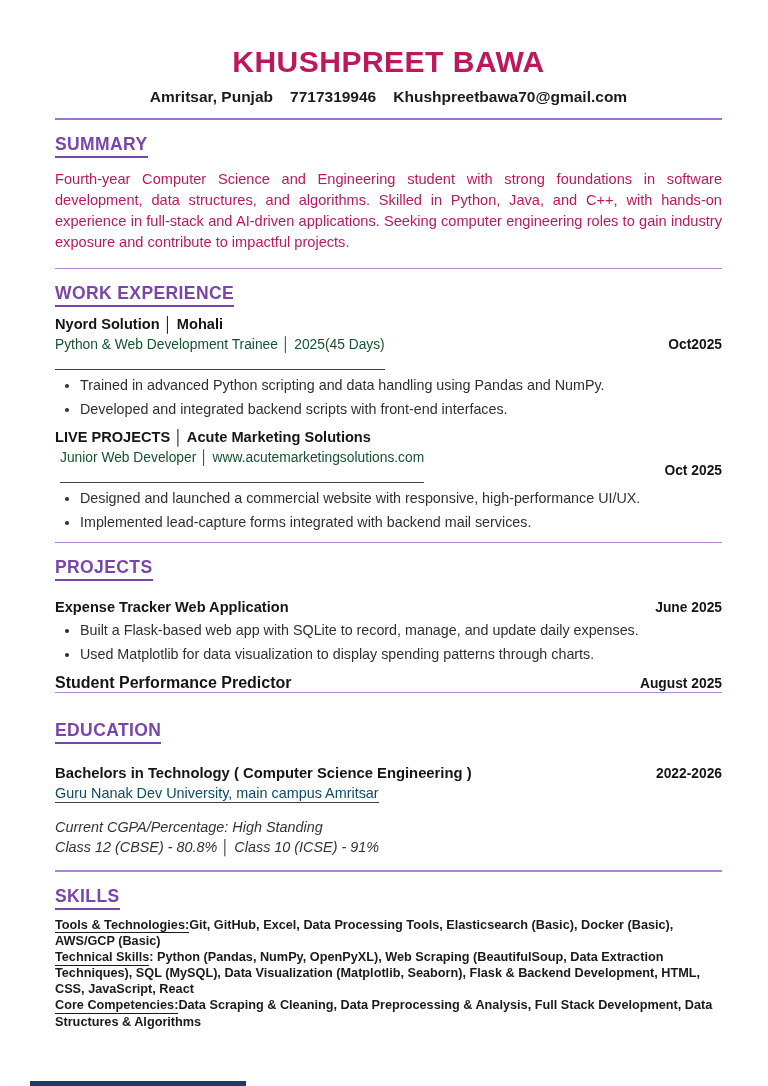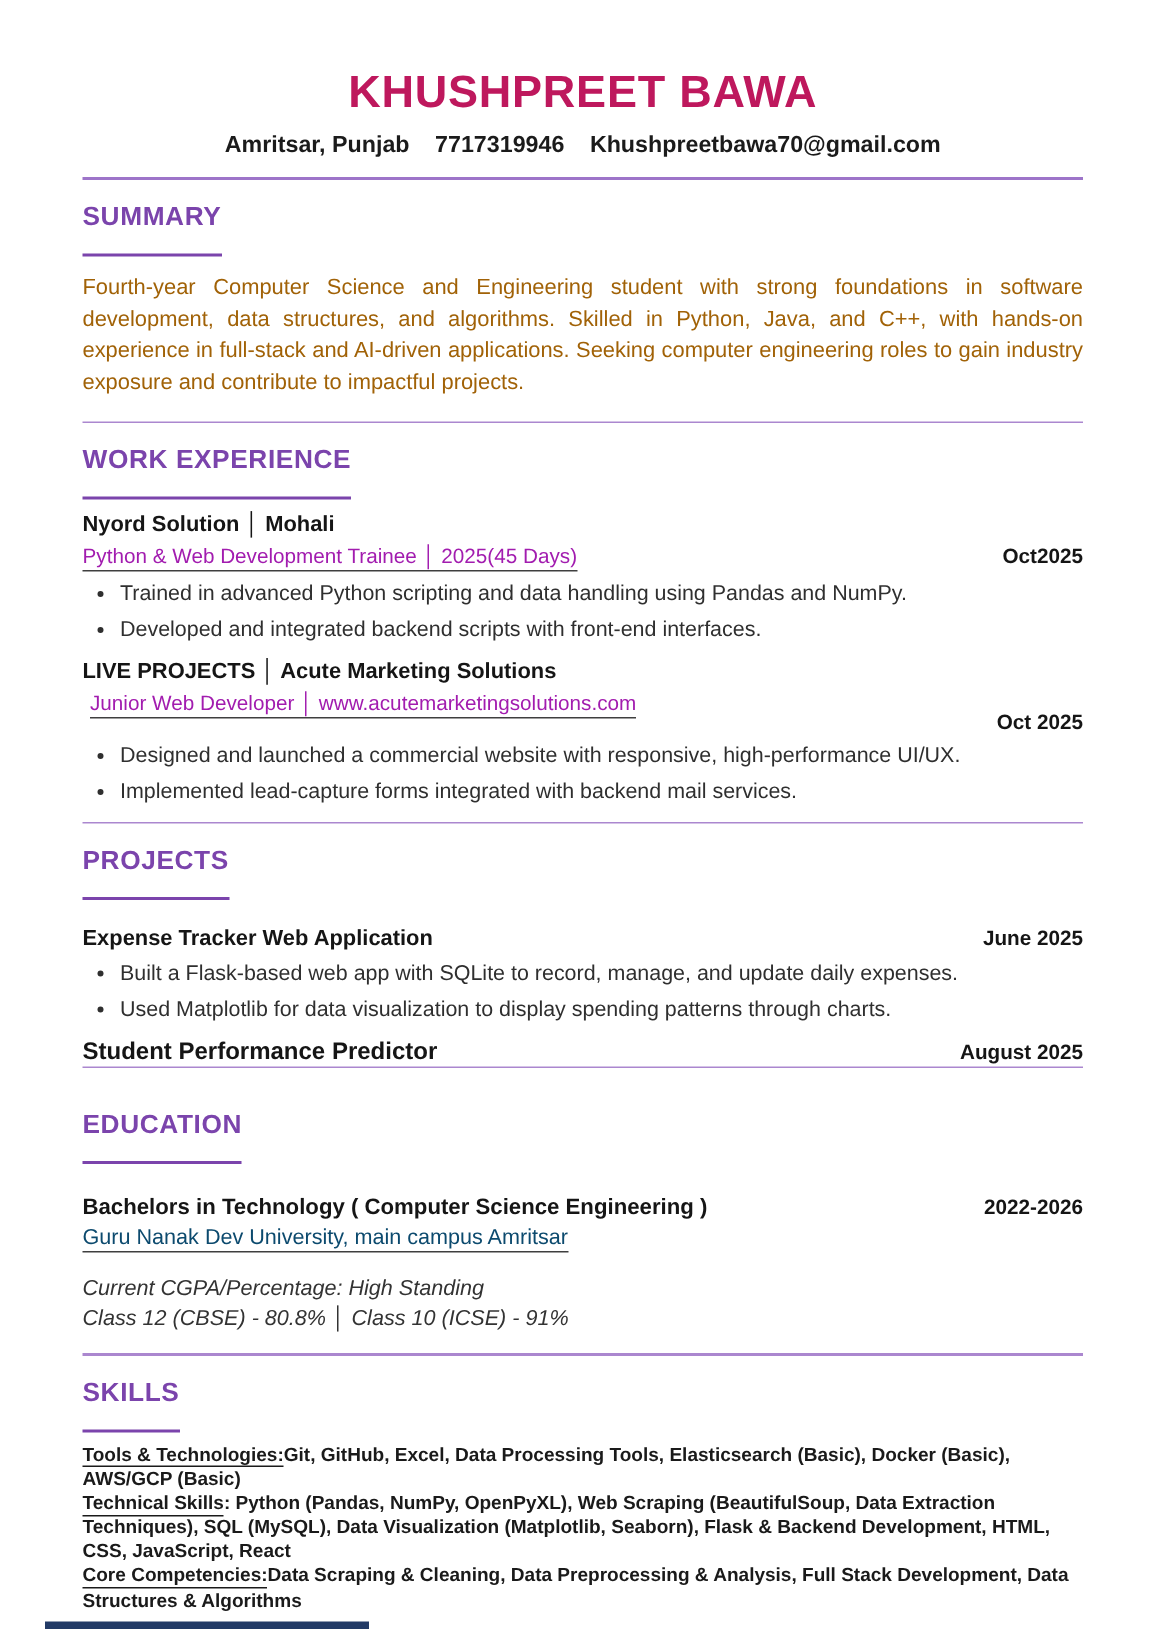--- a/index.html
+++ b/index.html
@@ -35,38 +35,38 @@
   .rule.thin { height: 1.5px; background: #ab87cf; }
 
   
   .sec-head {
     display: inline-block;
     color: #7b44ac;
     font-size: 17.5px;
     font-weight: 700;
     letter-spacing: 0.4px;
     border-bottom: 2.5px solid #7b44ac;
-    padding-bottom: 14px;
+    padding-bottom: 1px;
     margin: 14px 0 9px 0;
   }
   .summary-text {
-    font-size: 14.6px; line-height: 1.46; color: #a16207;
+    font-size: 14.6px; line-height: 1.46; color: #be185d;
     text-align: justify; margin: 2px 0 14px 0;
   }
 
   .org {
     font-weight: 700; font-size: 14.6px; color: #151515; margin-top: 8px;
   }
   .role-row {
     display: flex; justify-content: space-between; align-items: flex-start;
     margin-top: 5px;
   }
   .role {
-    font-size: 13.8px; color: #a21caf;
-    border-bottom: 1.2px solid #3f3f3f; padding-bottom: 2px;
+    font-size: 13.8px; color: #14532d;
+    border-bottom: 1.2px solid #3f3f3f; padding-bottom: 17px;
   }
   .role.indented { margin-left: 5px; }
   .date {
     font-weight: 700; font-size: 13.8px; color: #151515; white-space: nowrap;
   }
   .date.low { margin-top: 13px; text-align: center; }
 
   ul.bullets {
     margin: 6px 0 10px 0; padding-left: 25px; list-style: disc;
   }

